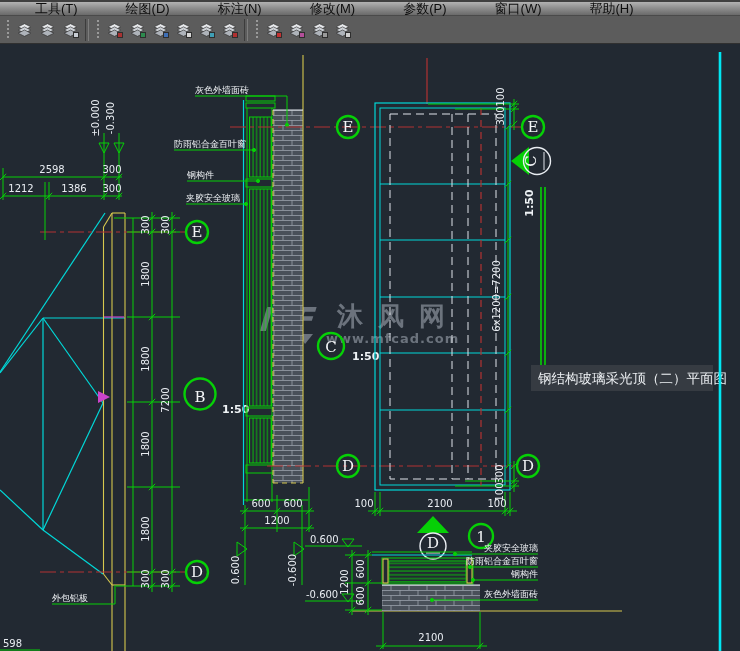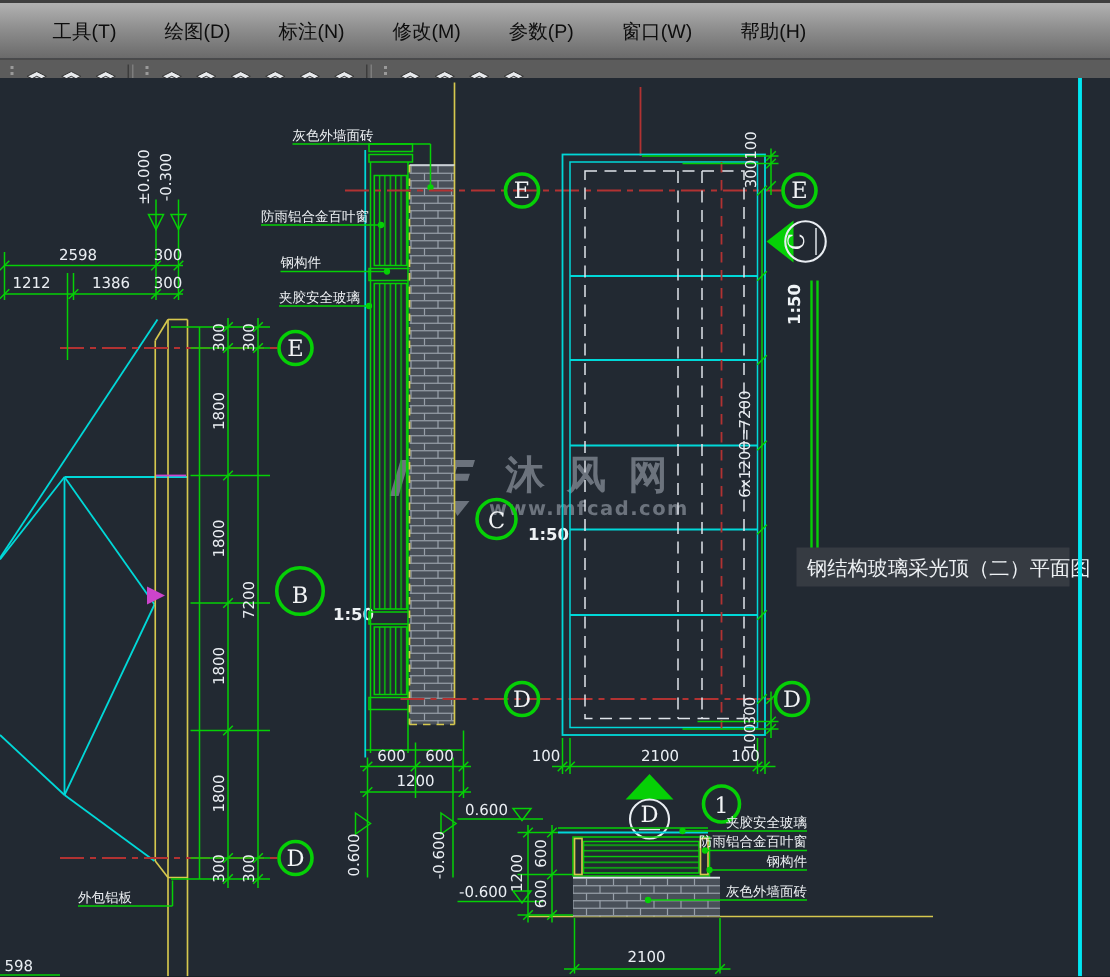--- a/index.html
+++ b/index.html
@@ -1,21 +1,21 @@
 <!DOCTYPE html>
 <html><head>
 <meta charset="utf-8">
 <style>
   html,body{margin:0;padding:0;background:#15181c;}
   #app{position:relative;width:740px;height:651px;overflow:hidden;
        font-family:"Liberation Sans","DejaVu Sans",sans-serif;background:#222932;}
   
-  #menubar{height:40px;box-sizing:border-box;border-top:2px solid #3f3f3f;
+  #menubar{height:16px;box-sizing:border-box;border-top:2px solid #3f3f3f;
     background:linear-gradient(#b2b2b2,#8f8f8f 45%,#6a6a6a);display:flex;align-items:center;
-    padding-left:26px;border-bottom:1px solid #4a4a4a;}
+    padding-left:26px;border-bottom:1px solid #4a4a4a;gap:16px;}
   .menu-item{font-size:13px;color:#0d0d0d;padding:2px 9px;margin-right:14px;cursor:default;white-space:nowrap;}
   
   #toolbar{height:27px;background:#5c5c5c;display:flex;align-items:center;
     border-bottom:1px solid #303030;padding-left:2px;}
   .tgrip{width:5px;height:20px;margin:0 3px;
     background:repeating-linear-gradient(#9a9a9a 0 2px,transparent 2px 4px);
     background-size:2px 100%;background-repeat:no-repeat;background-position:center;}
   .tsep{width:2px;height:22px;margin:0 3px;border-left:1px solid #3c3c3c;border-right:1px solid #7d7d7d;}
   .tgroup{display:flex;align-items:center;}
   .tbtn{width:23px;height:23px;display:flex;align-items:center;justify-content:center;position:relative;}

